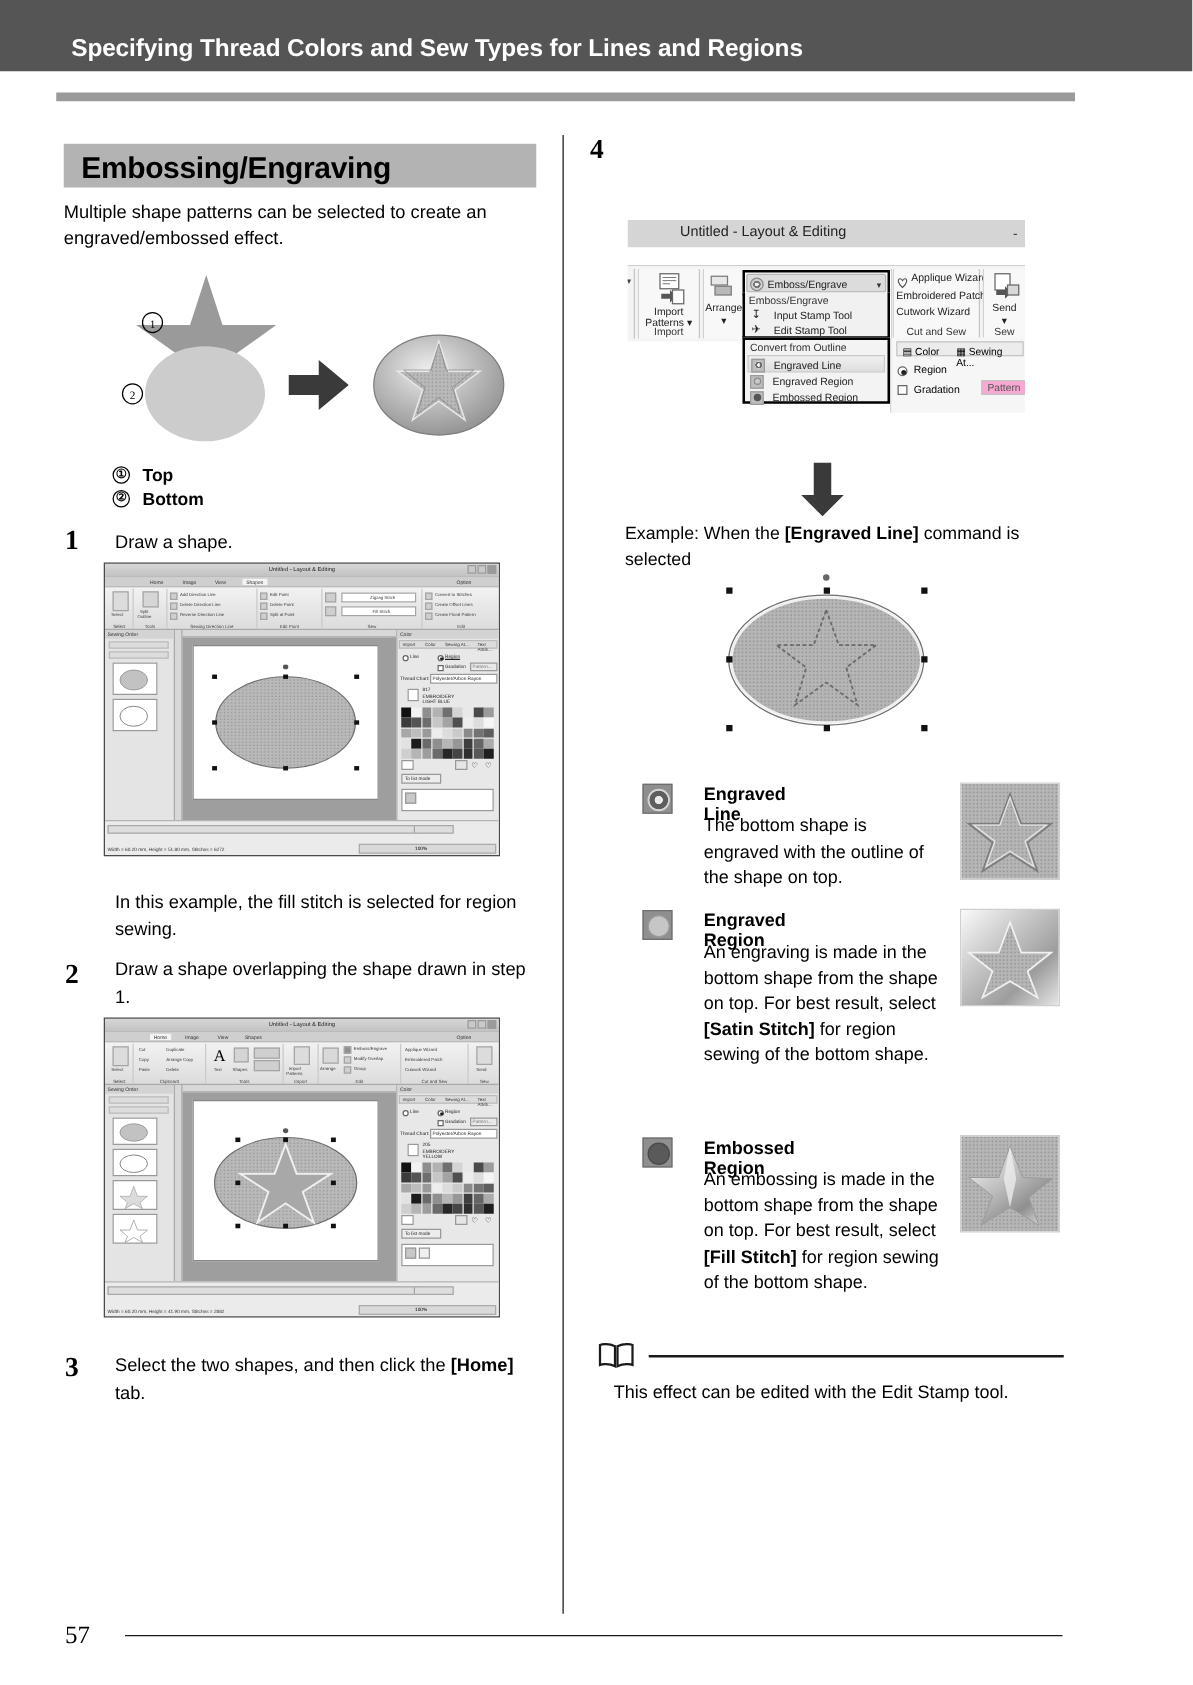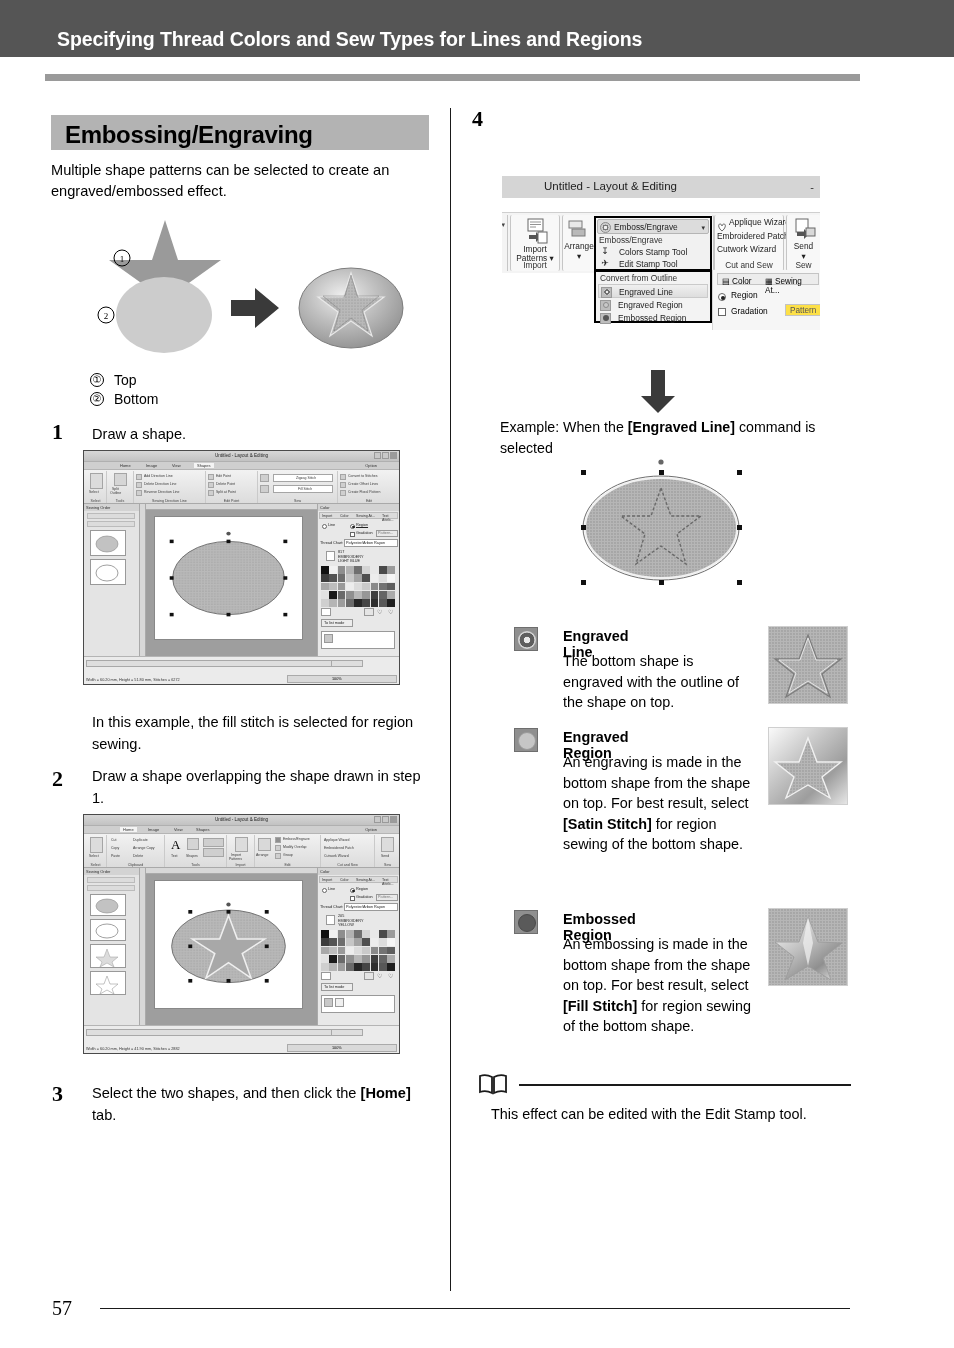--- a/index.html
+++ b/index.html
@@ -48,21 +48,21 @@
 
   .intro {
     position:absolute; left:51px; top:160px; width:382px;
     font-size:14.6px; line-height:21px;
   }
 
   
   .concept { position:absolute; left:51px; top:215px; width:382px; height:155px; }
 
   .legend { position:absolute; left:90px; top:370px; font-size:14px; line-height:19px; }
-  .legend .row { position:relative; height:19px; }
+  .legend .row { position:relative; height:19px;font-weight:bold; }
   .legend .cnum {
     display:inline-block; width:14px; height:14px; border:1px solid #000;
     border-radius:50%; text-align:center; line-height:12px; font-size:10px;
     vertical-align:middle; margin-right:10px;
   }
   .legend .ltext { font-size:14px; vertical-align:middle; }
 
   
   .step-num {
     position:absolute; font-size:22px; font-weight:bold; font-family:"Liberation Serif", serif;
@@ -219,21 +219,21 @@
     background:#f6f6f6; border-left:1px solid #d7d7d7;
   }
   .panelbits .tabs { position:absolute; left:4px; top:3px; width:102px; height:12px; background:#ececec; border:0.5px solid #c4c4c4;}
   .panelbits .tabs .t1 { position:absolute; left:4px; top:2px; font-size:8.2px; }
   .panelbits .tabs .t2 { position:absolute; left:47px; top:2px; font-size:8.2px; }
   .panelbits .ro { position:absolute; left:18px; top:20px; font-size:8.4px; }
   .panelbits .ro .rd { position:absolute; left:-13px; top:3px; width:8px; height:8px; border:1px solid #666; border-radius:50%; background:#fff;}
   .panelbits .ro .rd i { position:absolute; left:2px; top:2px; width:4px; height:4px; background:#222; border-radius:50%; }
   .panelbits .cb { position:absolute; left:18px; top:36px; font-size:8.4px; }
   .panelbits .cb .ck { position:absolute; left:-13px; top:2px; width:8px; height:8px; border:1px solid #666; background:#fff;}
-  .panelbits .patbtn { position:absolute; left:72px; top:34px; width:40px; height:12px; background:#fde047; border:0.5px solid #c3c3c3; }
+  .panelbits .patbtn { position:absolute; left:72px; top:34px; width:40px; height:12px; background:#f9a8d4; border:0.5px solid #c3c3c3; }
   .panelbits .patbtn span { position:absolute; left:4px; top:1px; font-size:8.2px; color:#555; }
 
   .down-arrow {
     position:absolute; left:640px; top:370px; width:36px; height:44px;
   }
 
   .example-note { position:absolute; left:500px; top:417px; width:350px; font-size:14.2px; line-height:21px; }
 
   .result-shot { position:absolute; left:560px; top:458px; width:205px; height:140px; }
 
@@ -829,21 +829,21 @@
     <div class="ring"></div>
     <div class="lab">Emboss/Engrave</div>
     <div class="cv">▾</div>
   </div>
   <div class="emboss-hl"></div>
 
   <div class="menu1">
     <div class="hd">Emboss/Engrave</div>
     <div class="mi" style="top:12px;">
       <span class="g">↧</span>
-      <span class="l">Colors Stamp Tool</span>
+      <span class="l">Input Stamp Tool</span>
     </div>
     <div class="mi" style="top:24px;">
       <span class="g">✈</span>
       <span class="l">Edit Stamp Tool</span>
     </div>
   </div>
 
   <div class="menu2">
     <div class="hd">Convert from Outline</div>
     <div class="mi sel" style="top:12px;">

